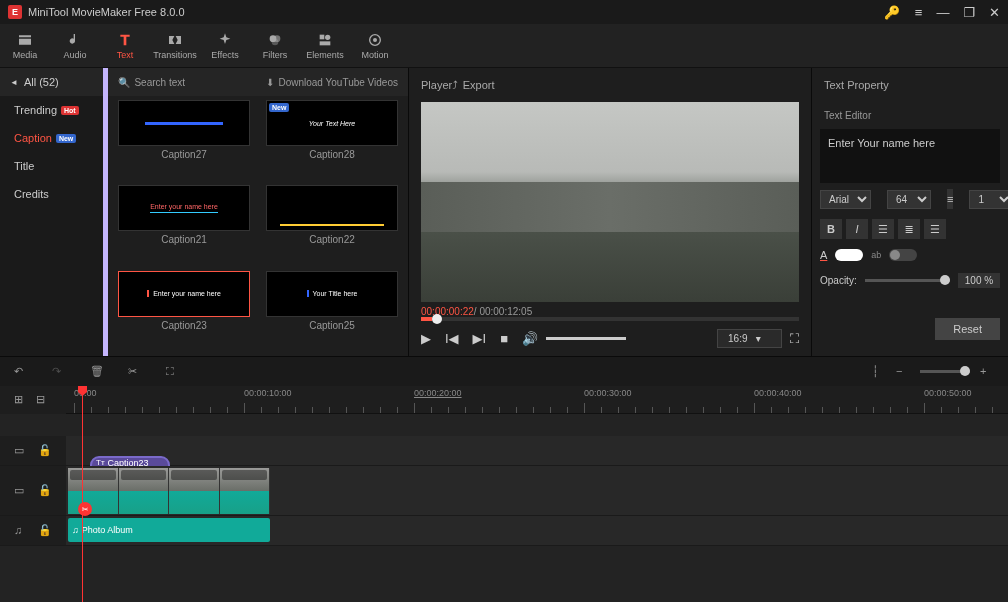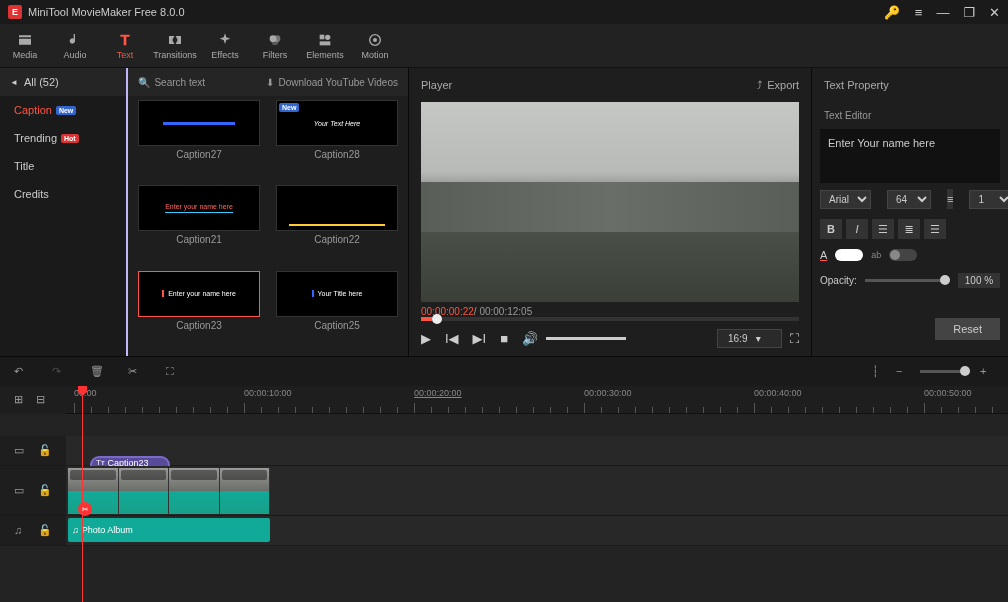--- a/index.html
+++ b/index.html
@@ -10,40 +10,40 @@
 .titlebar-right{display:flex;align-items:center;gap:14px}
 .titlebar-right span{cursor:pointer;font-size:13px}
 .key-icon{color:#fc3}
 .toolbar{height:44px;background:#222;display:flex;border-bottom:1px solid #111}
 .tool-item{width:50px;display:flex;flex-direction:column;align-items:center;justify-content:center;gap:2px;cursor:pointer;color:#aaa}
 .tool-item.active{color:#f54}
 .tool-item svg{width:16px;height:16px}
 .tool-item span{font-size:9px}
 .main{display:flex;height:288px}
 .left-panel{width:408px;display:flex;background:#1e1e1e}
-.sidebar{width:128px;background:#1a1a1a;border-right:2px solid #c4b5fd}
+.sidebar{width:108px;background:#1a1a1a;border-right:5px solid #c4b5fd}
 .sidebar-header{height:28px;display:flex;align-items:center;padding:0 10px;background:#252525;font-size:11px}
 .sidebar-header::before{content:"◄";margin-right:6px;font-size:8px}
 .sidebar-item{padding:8px 14px;font-size:11px;cursor:pointer;display:flex;align-items:center;gap:4px}
 .sidebar-item.active{color:#f54}
 .badge{font-size:7px;padding:1px 3px;border-radius:2px;font-weight:bold}
 .badge-hot{background:#d33;color:#fff}
 .badge-new{background:#36c;color:#fff}
 .gallery{flex:1;display:flex;flex-direction:column}
 .gallery-header{height:28px;display:flex;align-items:center;justify-content:space-between;padding:0 10px;background:#252525;font-size:10px;color:#999}
 .gallery-header div{display:flex;align-items:center;gap:4px;cursor:pointer}
 .gallery-grid{flex:1;overflow-y:auto;padding:4px 10px;display:grid;grid-template-columns:1fr 1fr;gap:4px 16px}
 .gallery-grid::-webkit-scrollbar{width:6px}
 .gallery-grid::-webkit-scrollbar-thumb{background:#444}
 .thumb-wrap{display:flex;flex-direction:column;align-items:center;gap:3px}
 .thumb{width:100%;height:46px;background:#000;border:1px solid #333;cursor:pointer;display:flex;align-items:center;justify-content:center;font-size:7px;color:#999;position:relative}
 .thumb.selected{border:1px solid #f54}
 .thumb-label{font-size:10px;color:#999}
 .player-panel{flex:1;background:#1e1e1e;display:flex;flex-direction:column;border-left:1px solid #0a0a0a;border-right:1px solid #0a0a0a}
-.panel-header{height:34px;display:flex;align-items:center;justify-content:space-between;padding:0 12px;font-size:11px;color:#aaa}
+.panel-header{height:34px;display:flex;align-items:center;padding:0 12px;font-size:11px;color:#aaa}
 .export-btn{display:flex;align-items:center;gap:5px;cursor:pointer}
 .preview{margin:0 12px;height:200px;background:linear-gradient(180deg,#c5c7c4 0%,#b8bab7 35%,#6b726a 50%,#4a5048 65%,#3a3f38 100%);position:relative}
 .preview::after{content:"";position:absolute;left:0;right:0;top:40%;height:25%;background:linear-gradient(90deg,#5a5e58,#6a6e68,#5a5e58)}
 .player-time{display:flex;padding:4px 12px 0;font-size:10px}
 .time-current{color:#f54}
 .time-total{color:#999}
 .progress{margin:0 12px;height:4px;background:#333;position:relative}
 .progress-fill{position:absolute;left:0;width:3%;height:100%;background:#f54}
 .progress-thumb{position:absolute;left:3%;top:-3px;width:10px;height:10px;border-radius:50%;background:#eee}
 .controls{display:flex;align-items:center;padding:8px 12px;gap:14px}
@@ -162,27 +162,27 @@
         <circle cx="12" cy="12" r="3"></circle>
       </svg>
       <span>Motion</span>
     </div>
 </div>
 
 <div class="main">
   <div class="left-panel">
     <div class="sidebar">
       <div class="sidebar-header">All (52)</div>
+      <div class="sidebar-item">
+          <span>Trending</span>
+          <span class="badge badge-hot">Hot</span>
+        </div>
       <div class="sidebar-item active">
           <span>Caption</span>
           <span class="badge badge-new">New</span>
-        </div>
-      <div class="sidebar-item">
-          <span>Trending</span>
-          <span class="badge badge-hot">Hot</span>
         </div>
       <div class="sidebar-item">Title</div>
       <div class="sidebar-item">Credits</div>
     </div>
     <div class="gallery">
       <div class="gallery-header">
         <div>🔍 <span>Search text</span></div>
         <div>⬇ <span>Download YouTube Videos</span></div>
       </div>
       <div class="gallery-grid">

